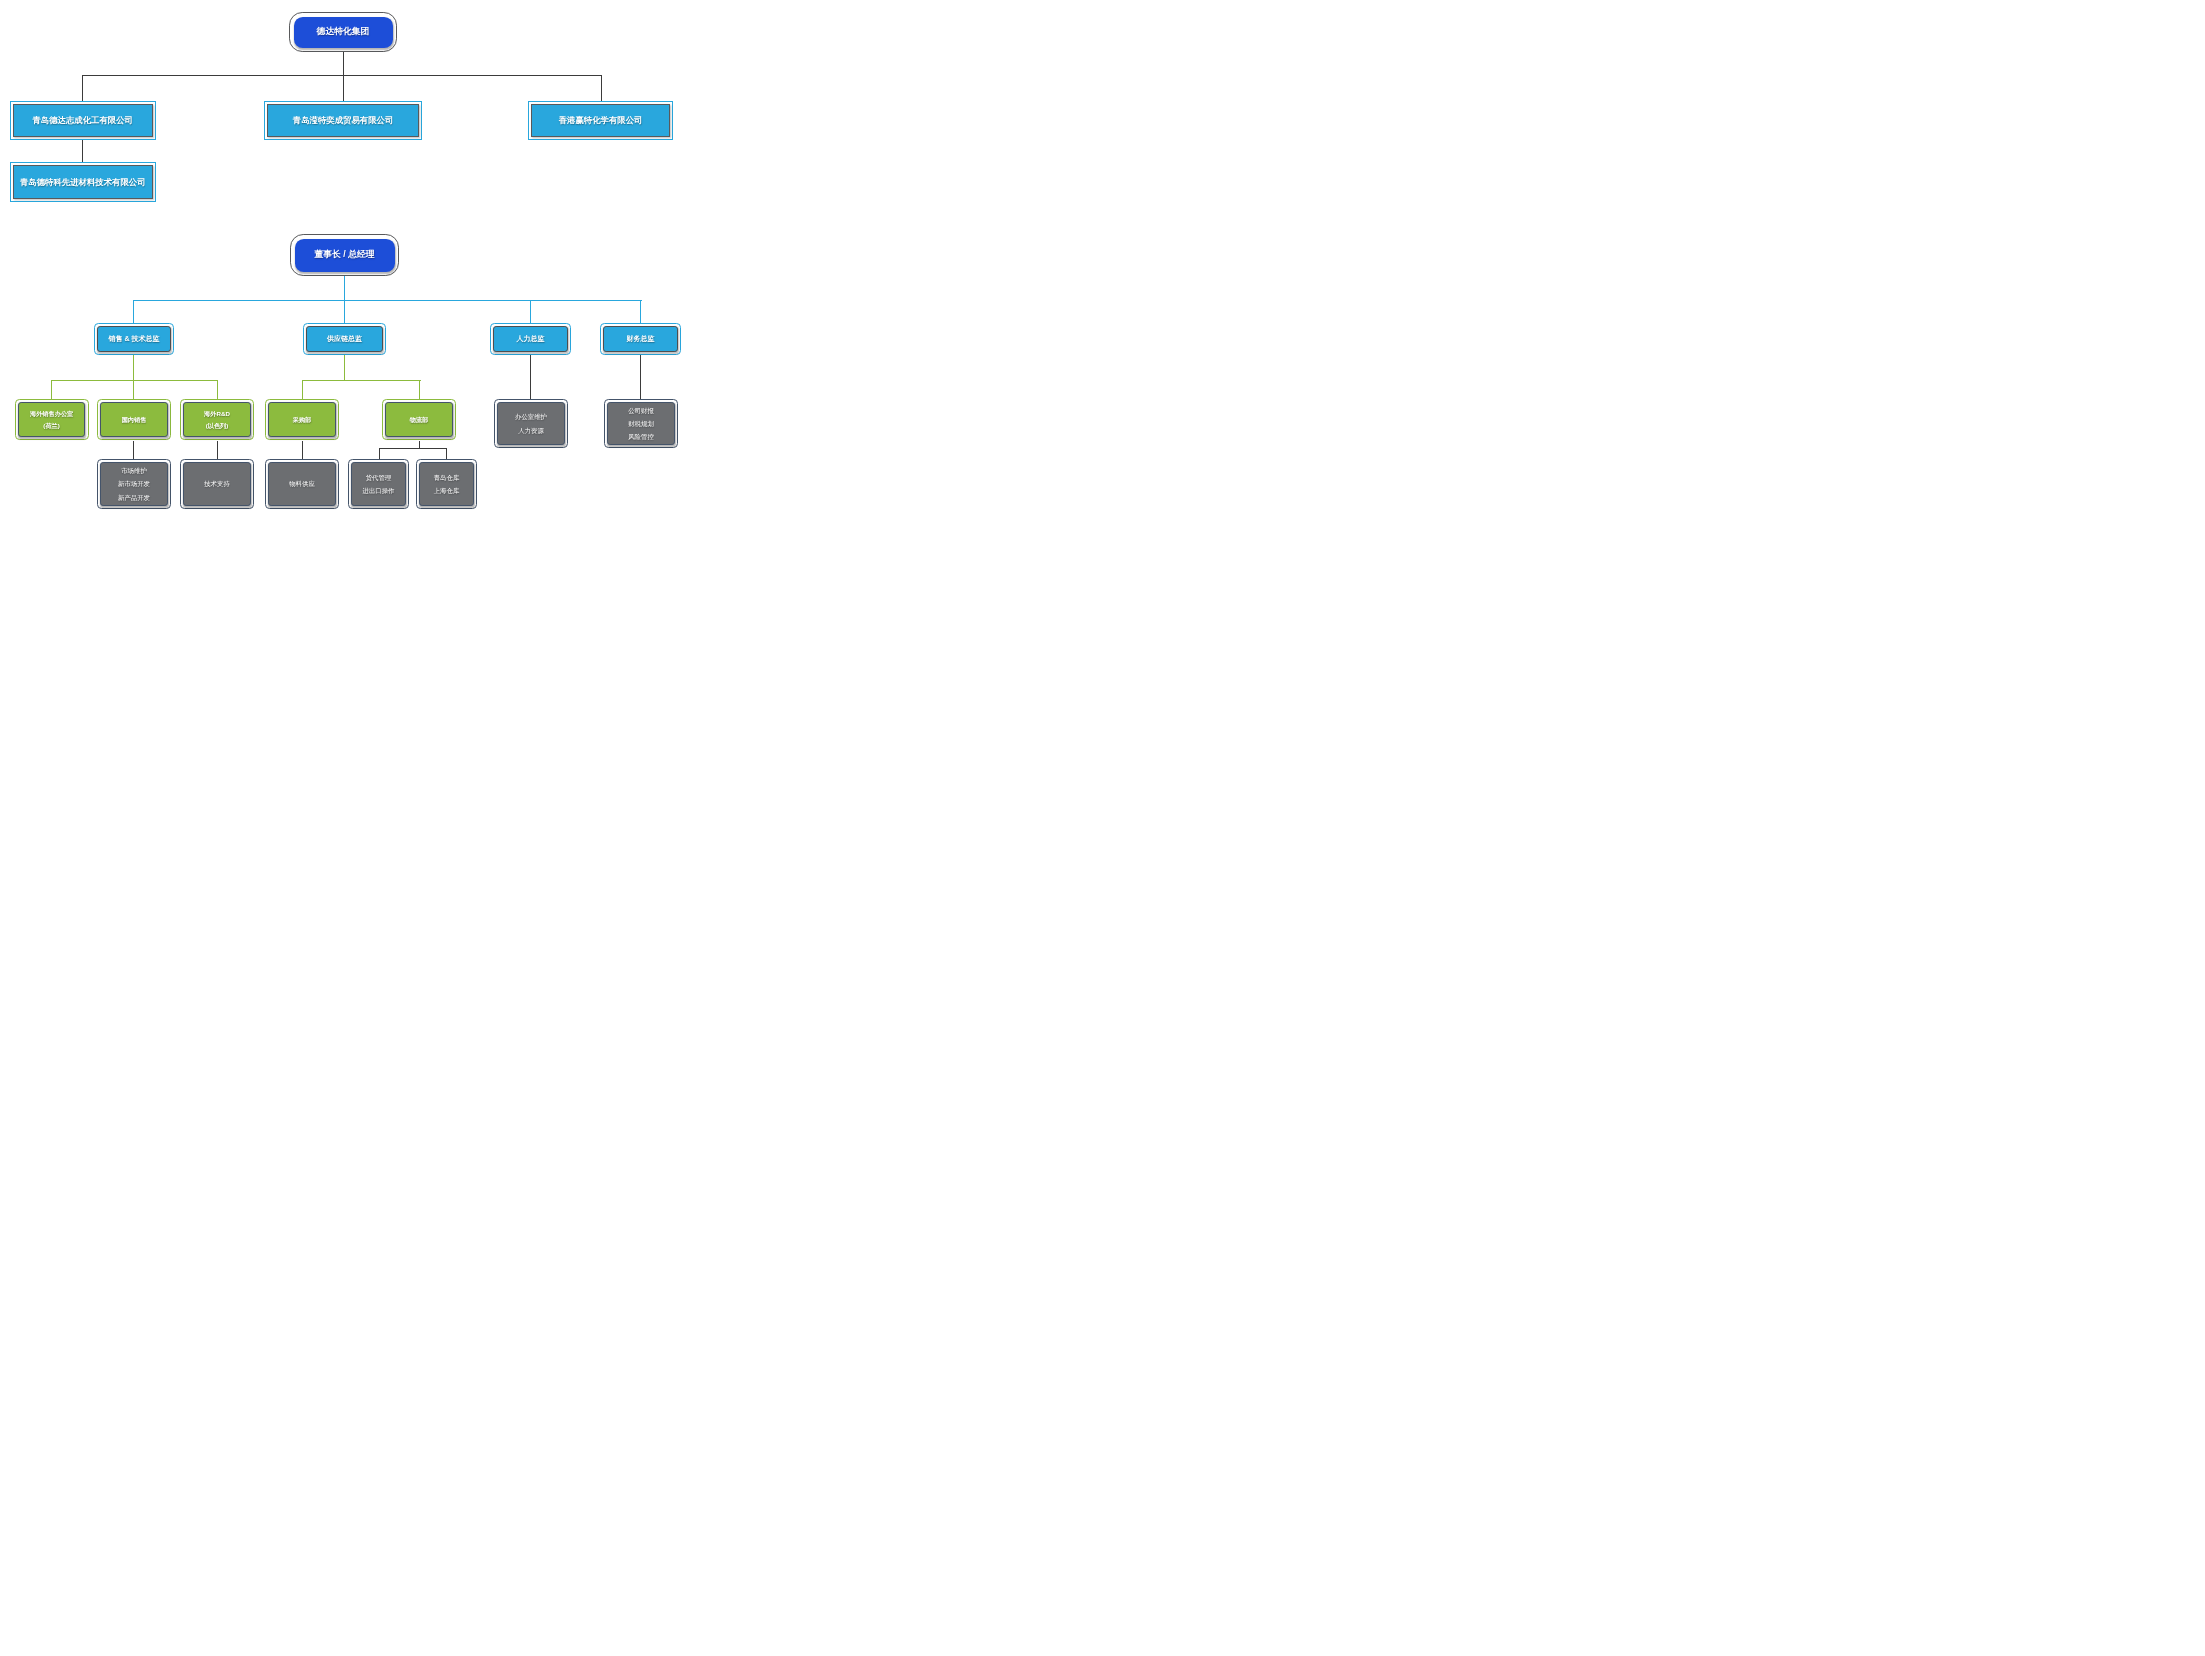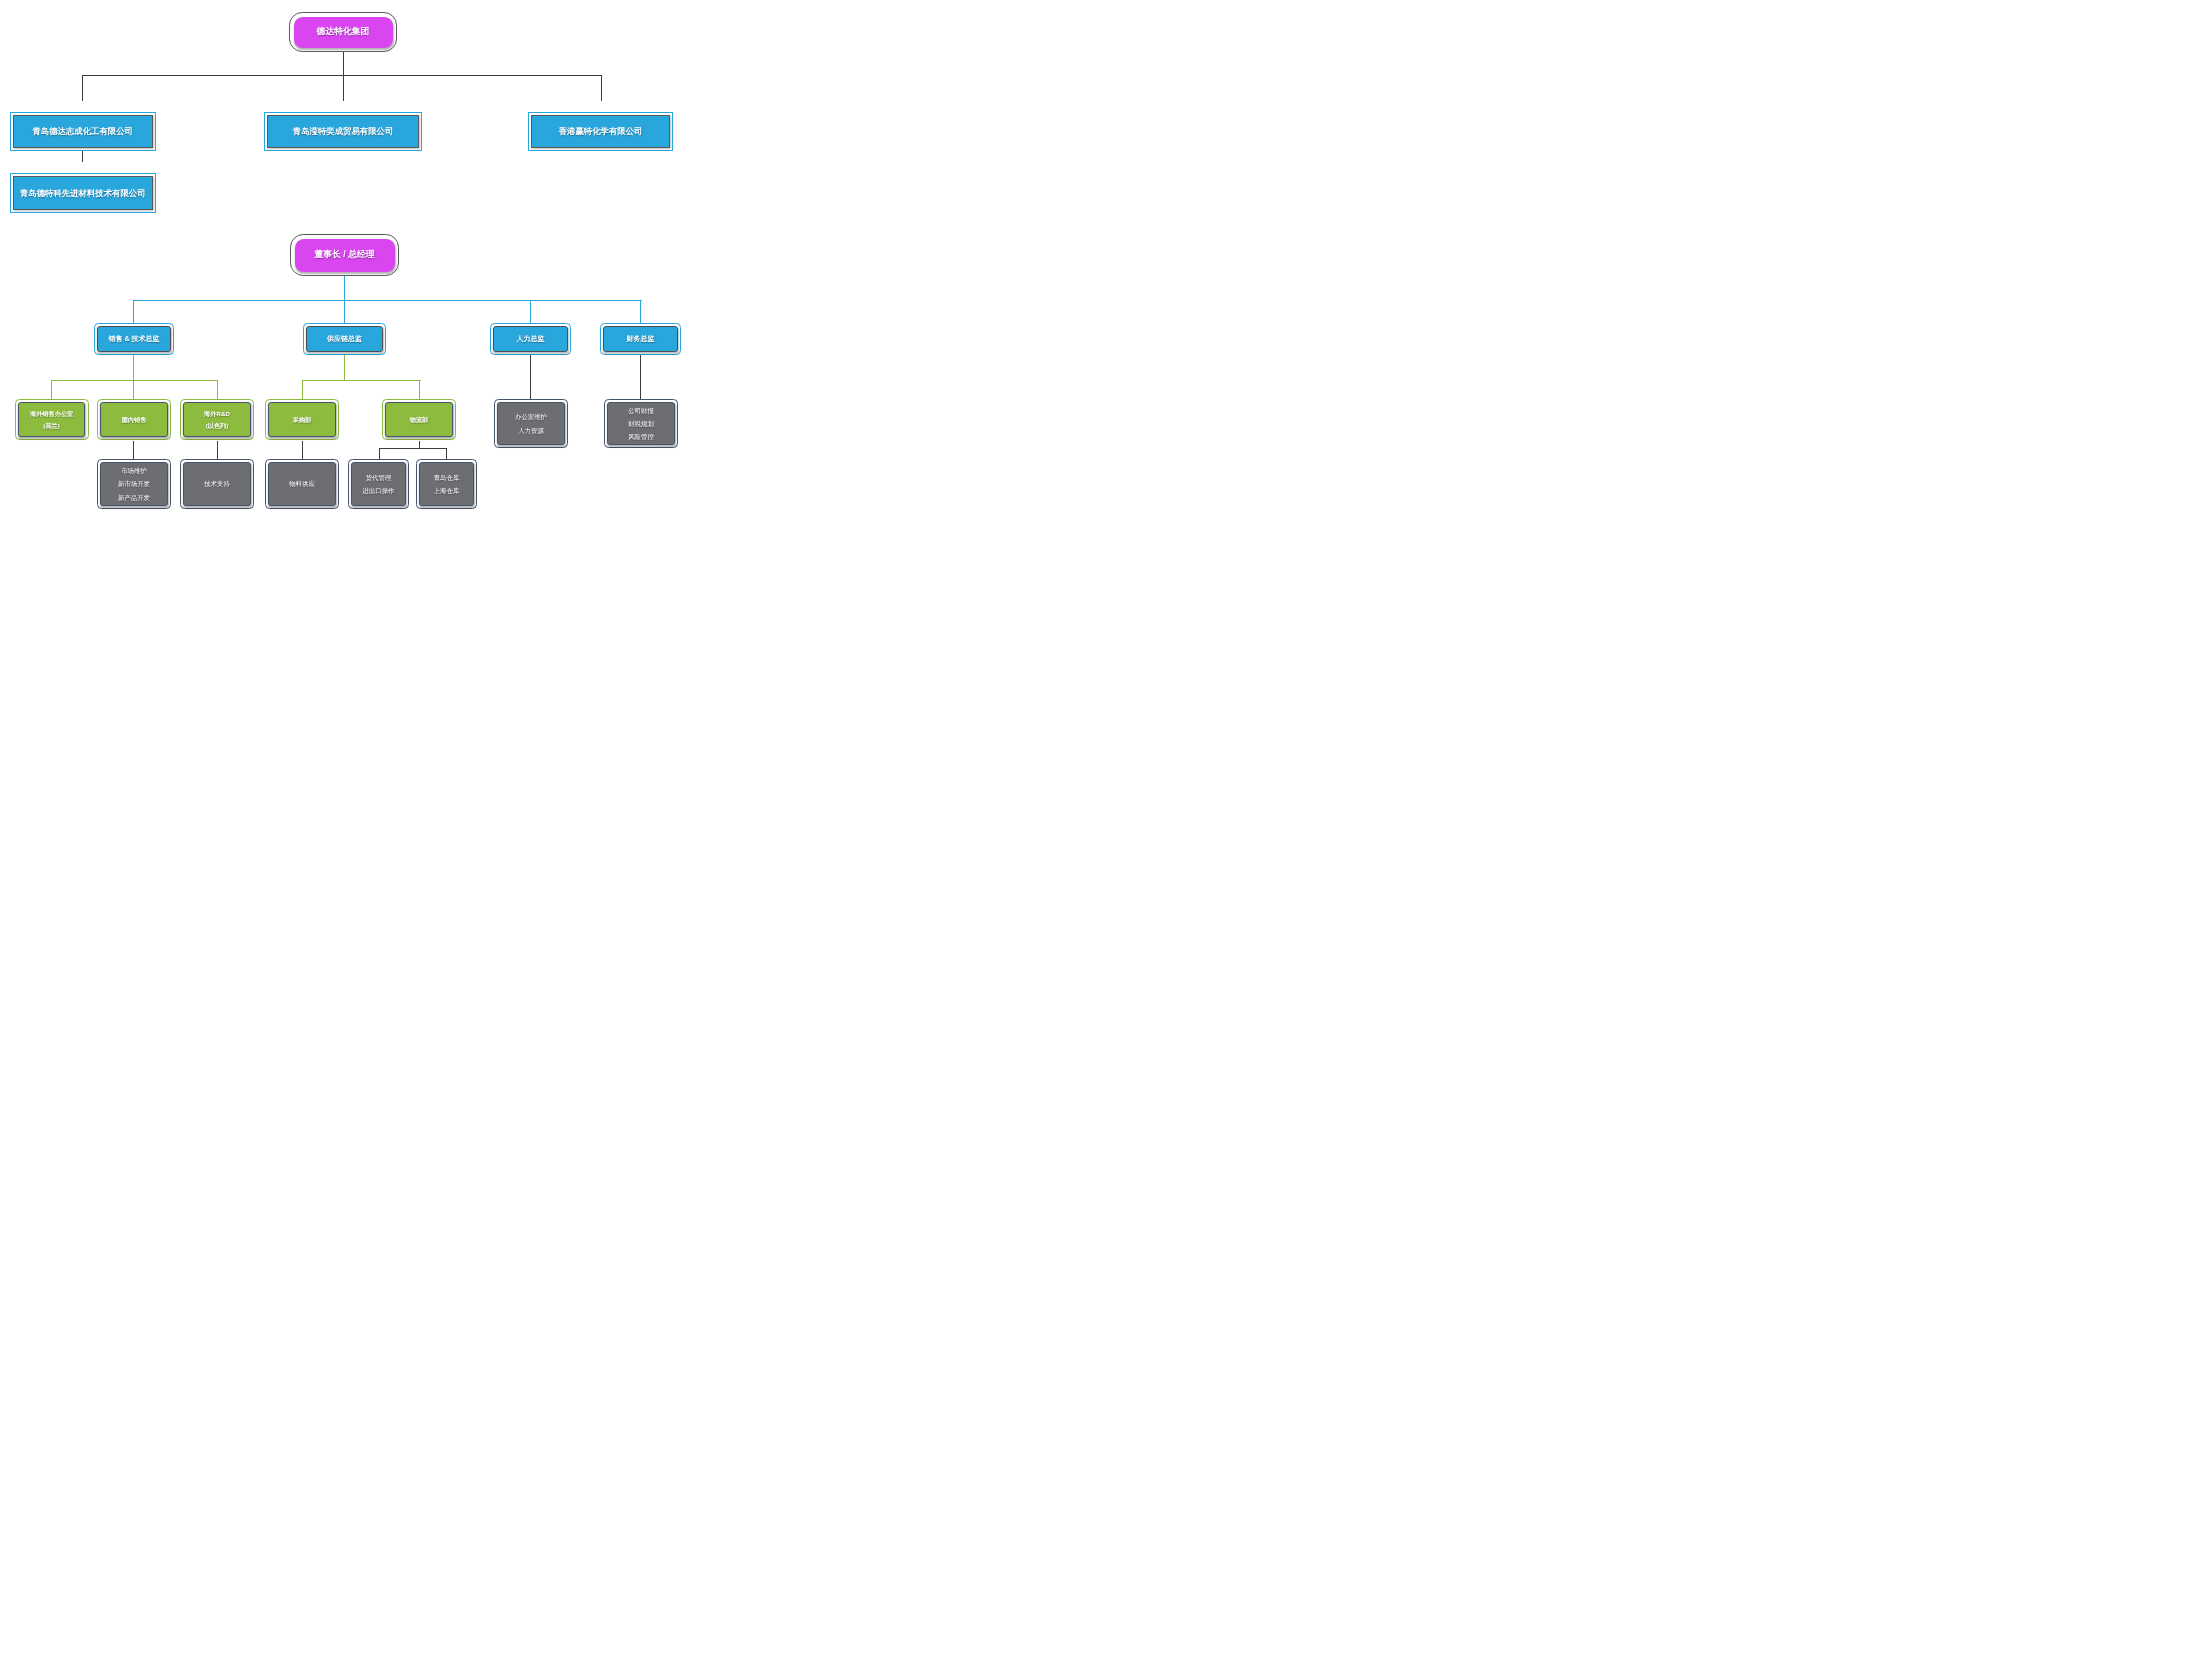--- a/index.html
+++ b/index.html
@@ -13,34 +13,34 @@
   .lc-green{background:#8cbb3d;}
 
   
   .node{position:absolute;background:#ffffff;display:flex;box-sizing:border-box;padding:2.2px;}
   .node .inner{flex:1;display:flex;align-items:center;justify-content:center;
                text-align:center;color:#ffffff;box-sizing:border-box;
                text-shadow:0.4px 0.9px 1.3px rgba(0,0,0,0.35);}
   .node .inner span{white-space:pre-line;}
 
   
-  .node.blue-sq{border:0.9px solid #29a7dd;margin-top:11px;}
+  .node.blue-sq{border:0.9px solid #29a7dd;}
   .node.blue-sq .inner{background:#29a7dd;border:1.3px solid #58595b;
                        box-shadow:0.9px 1.3px 1.8px rgba(0,0,0,0.25);
                        font-weight:bold;font-size:8.4px;}
 
   
   .node.blue-rd{border:0.9px solid #29a7dd;border-radius:4.4px;}
   .node.blue-rd .inner{background:#29a7dd;border:1.3px solid #4d4d4f;border-radius:3.1px;
                        box-shadow:0.9px 1.3px 1.8px rgba(0,0,0,0.25);
                        font-weight:bold;font-size:7px;}
 
   
   .node.pill{border:1.3px solid #58595b;border-radius:13.2px;padding:3.5px;}
-  .node.pill .inner{background:#d946ef;border-radius:8.8px;
+  .node.pill .inner{background:#1d4ed8;border-radius:8.8px;
                     box-shadow:0.9px 1.3px 1.8px rgba(0,0,0,0.3);
                     font-weight:bold;font-size:8.8px;}
 
   
   .node.green{border:0.9px solid #8cbb3d;border-radius:4.4px;}
   .node.green .inner{background:#8cbb3e;border:1.3px solid #44546a;border-radius:3.1px;
                      box-shadow:0.9px 1.3px 1.8px rgba(0,0,0,0.3);
                      font-weight:bold;font-size:6.2px;line-height:1.8;}
 
   

